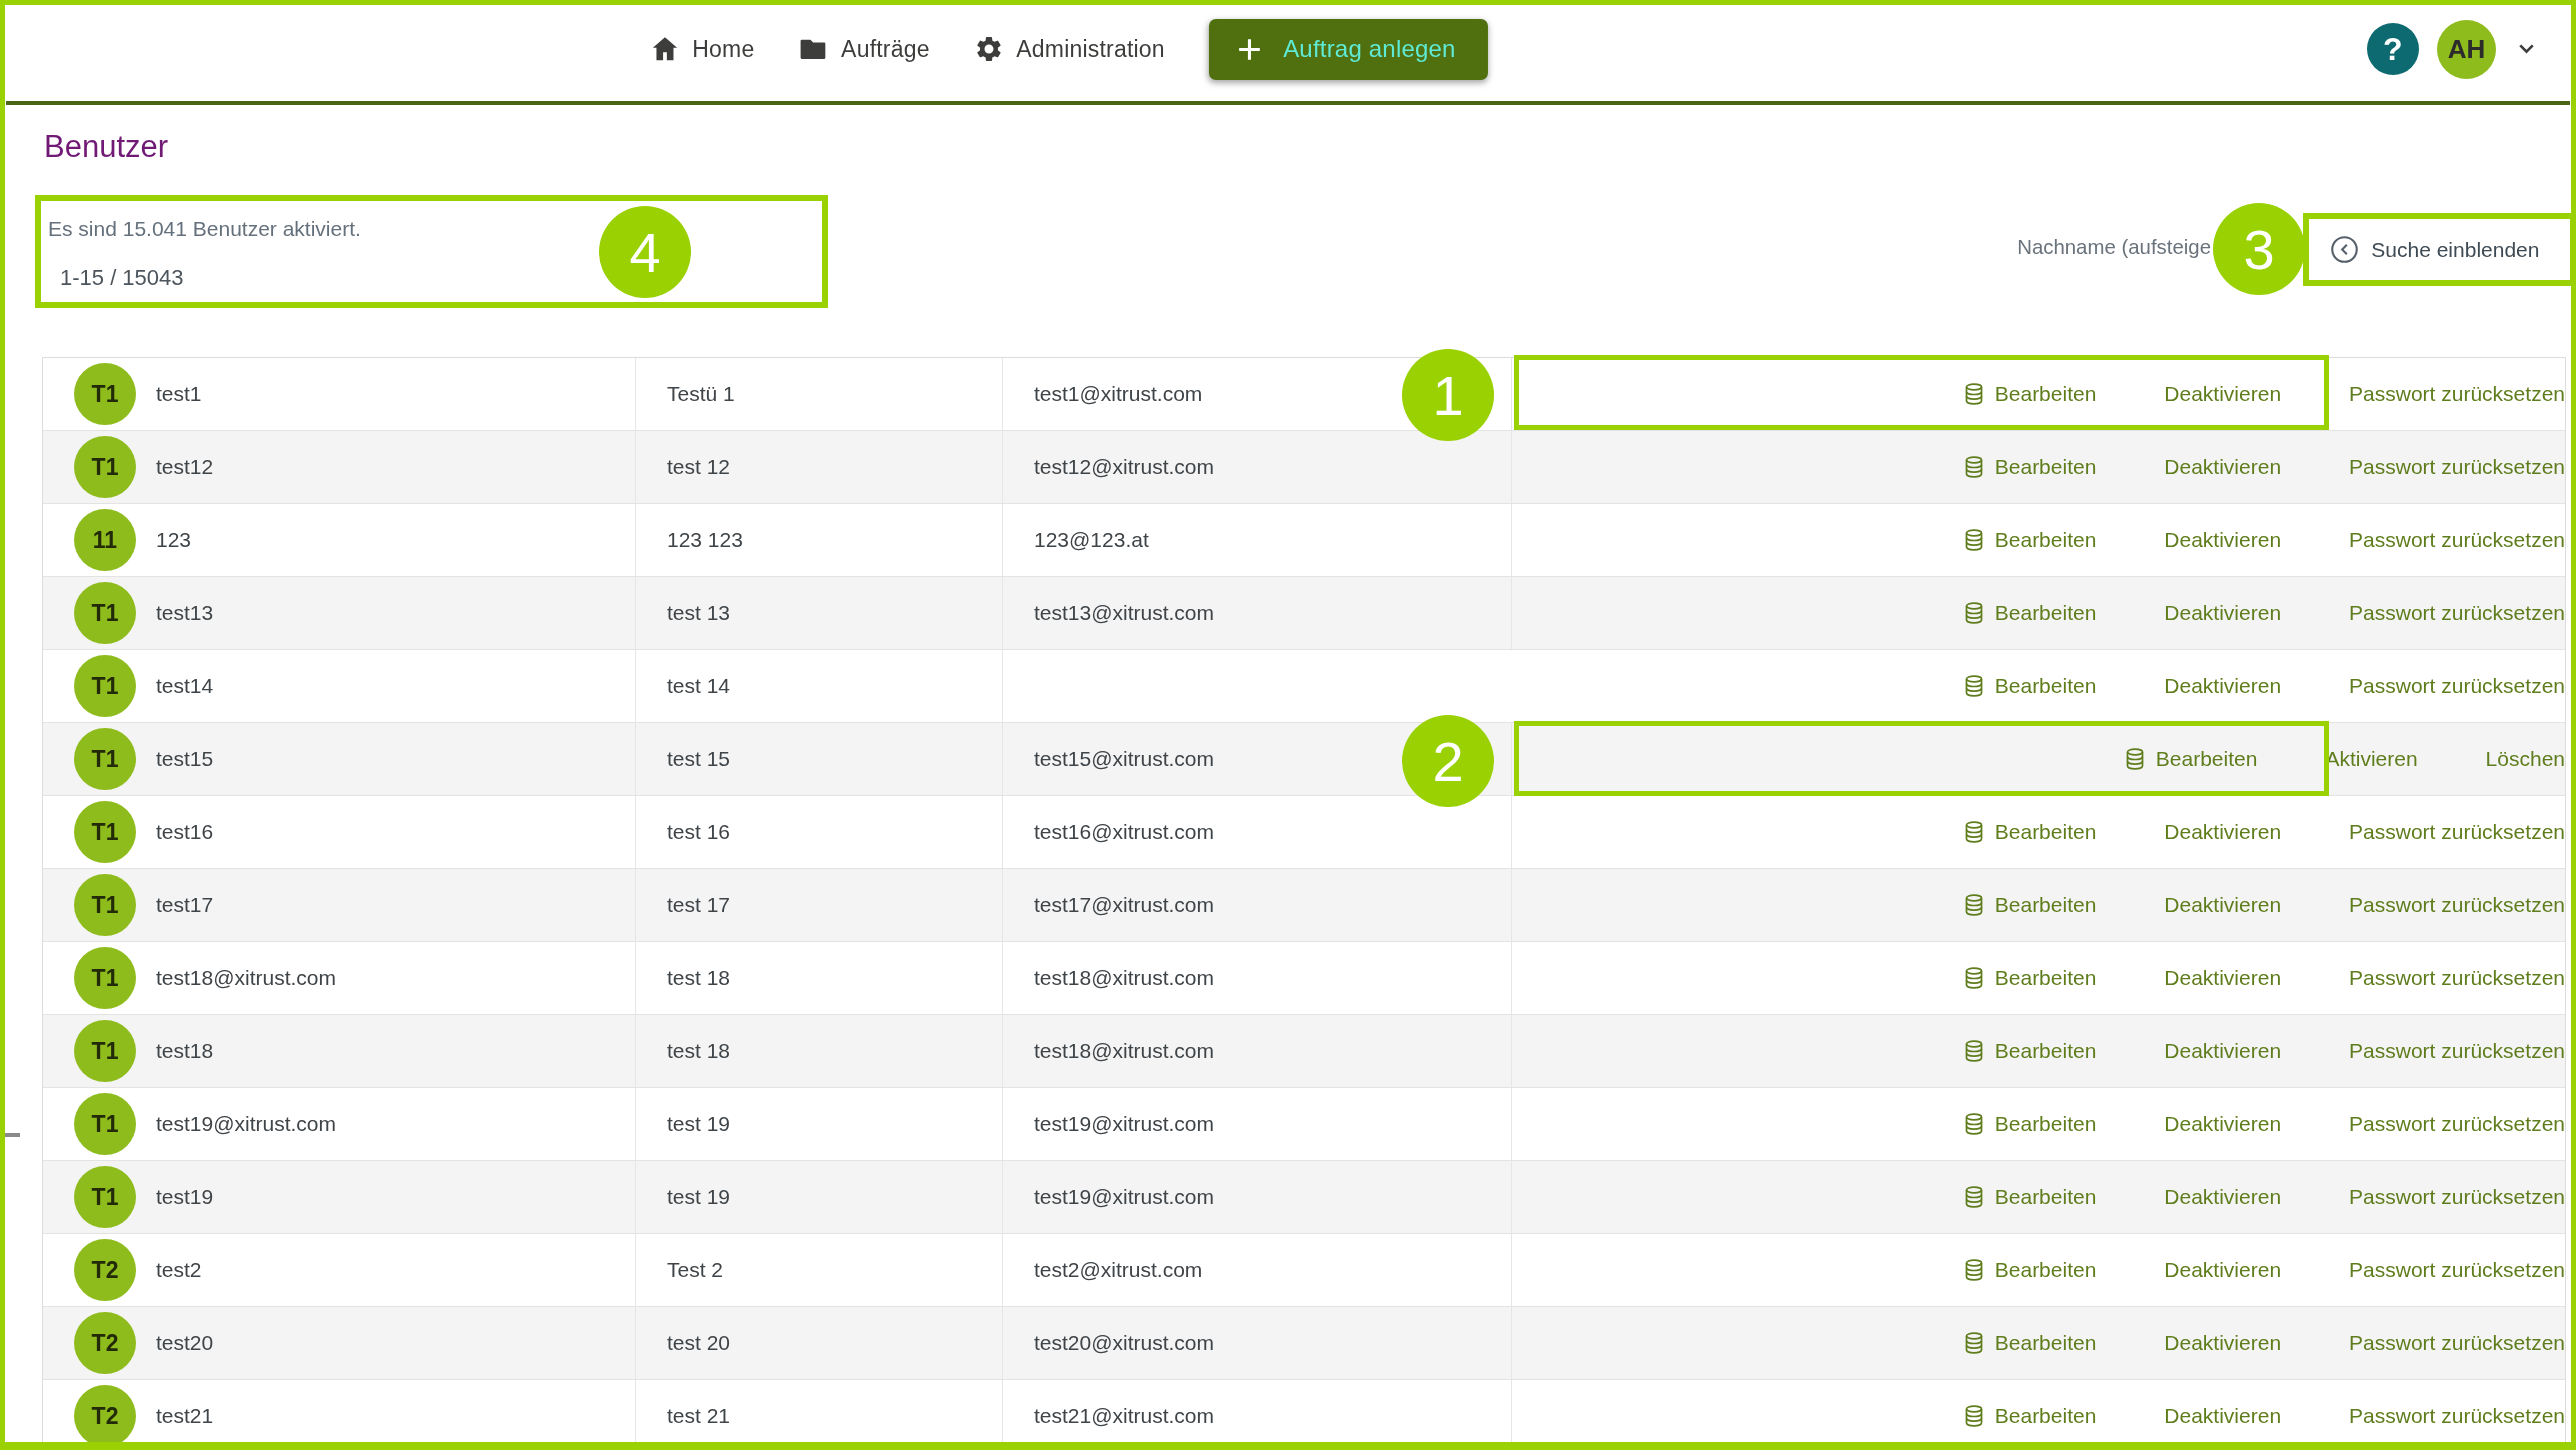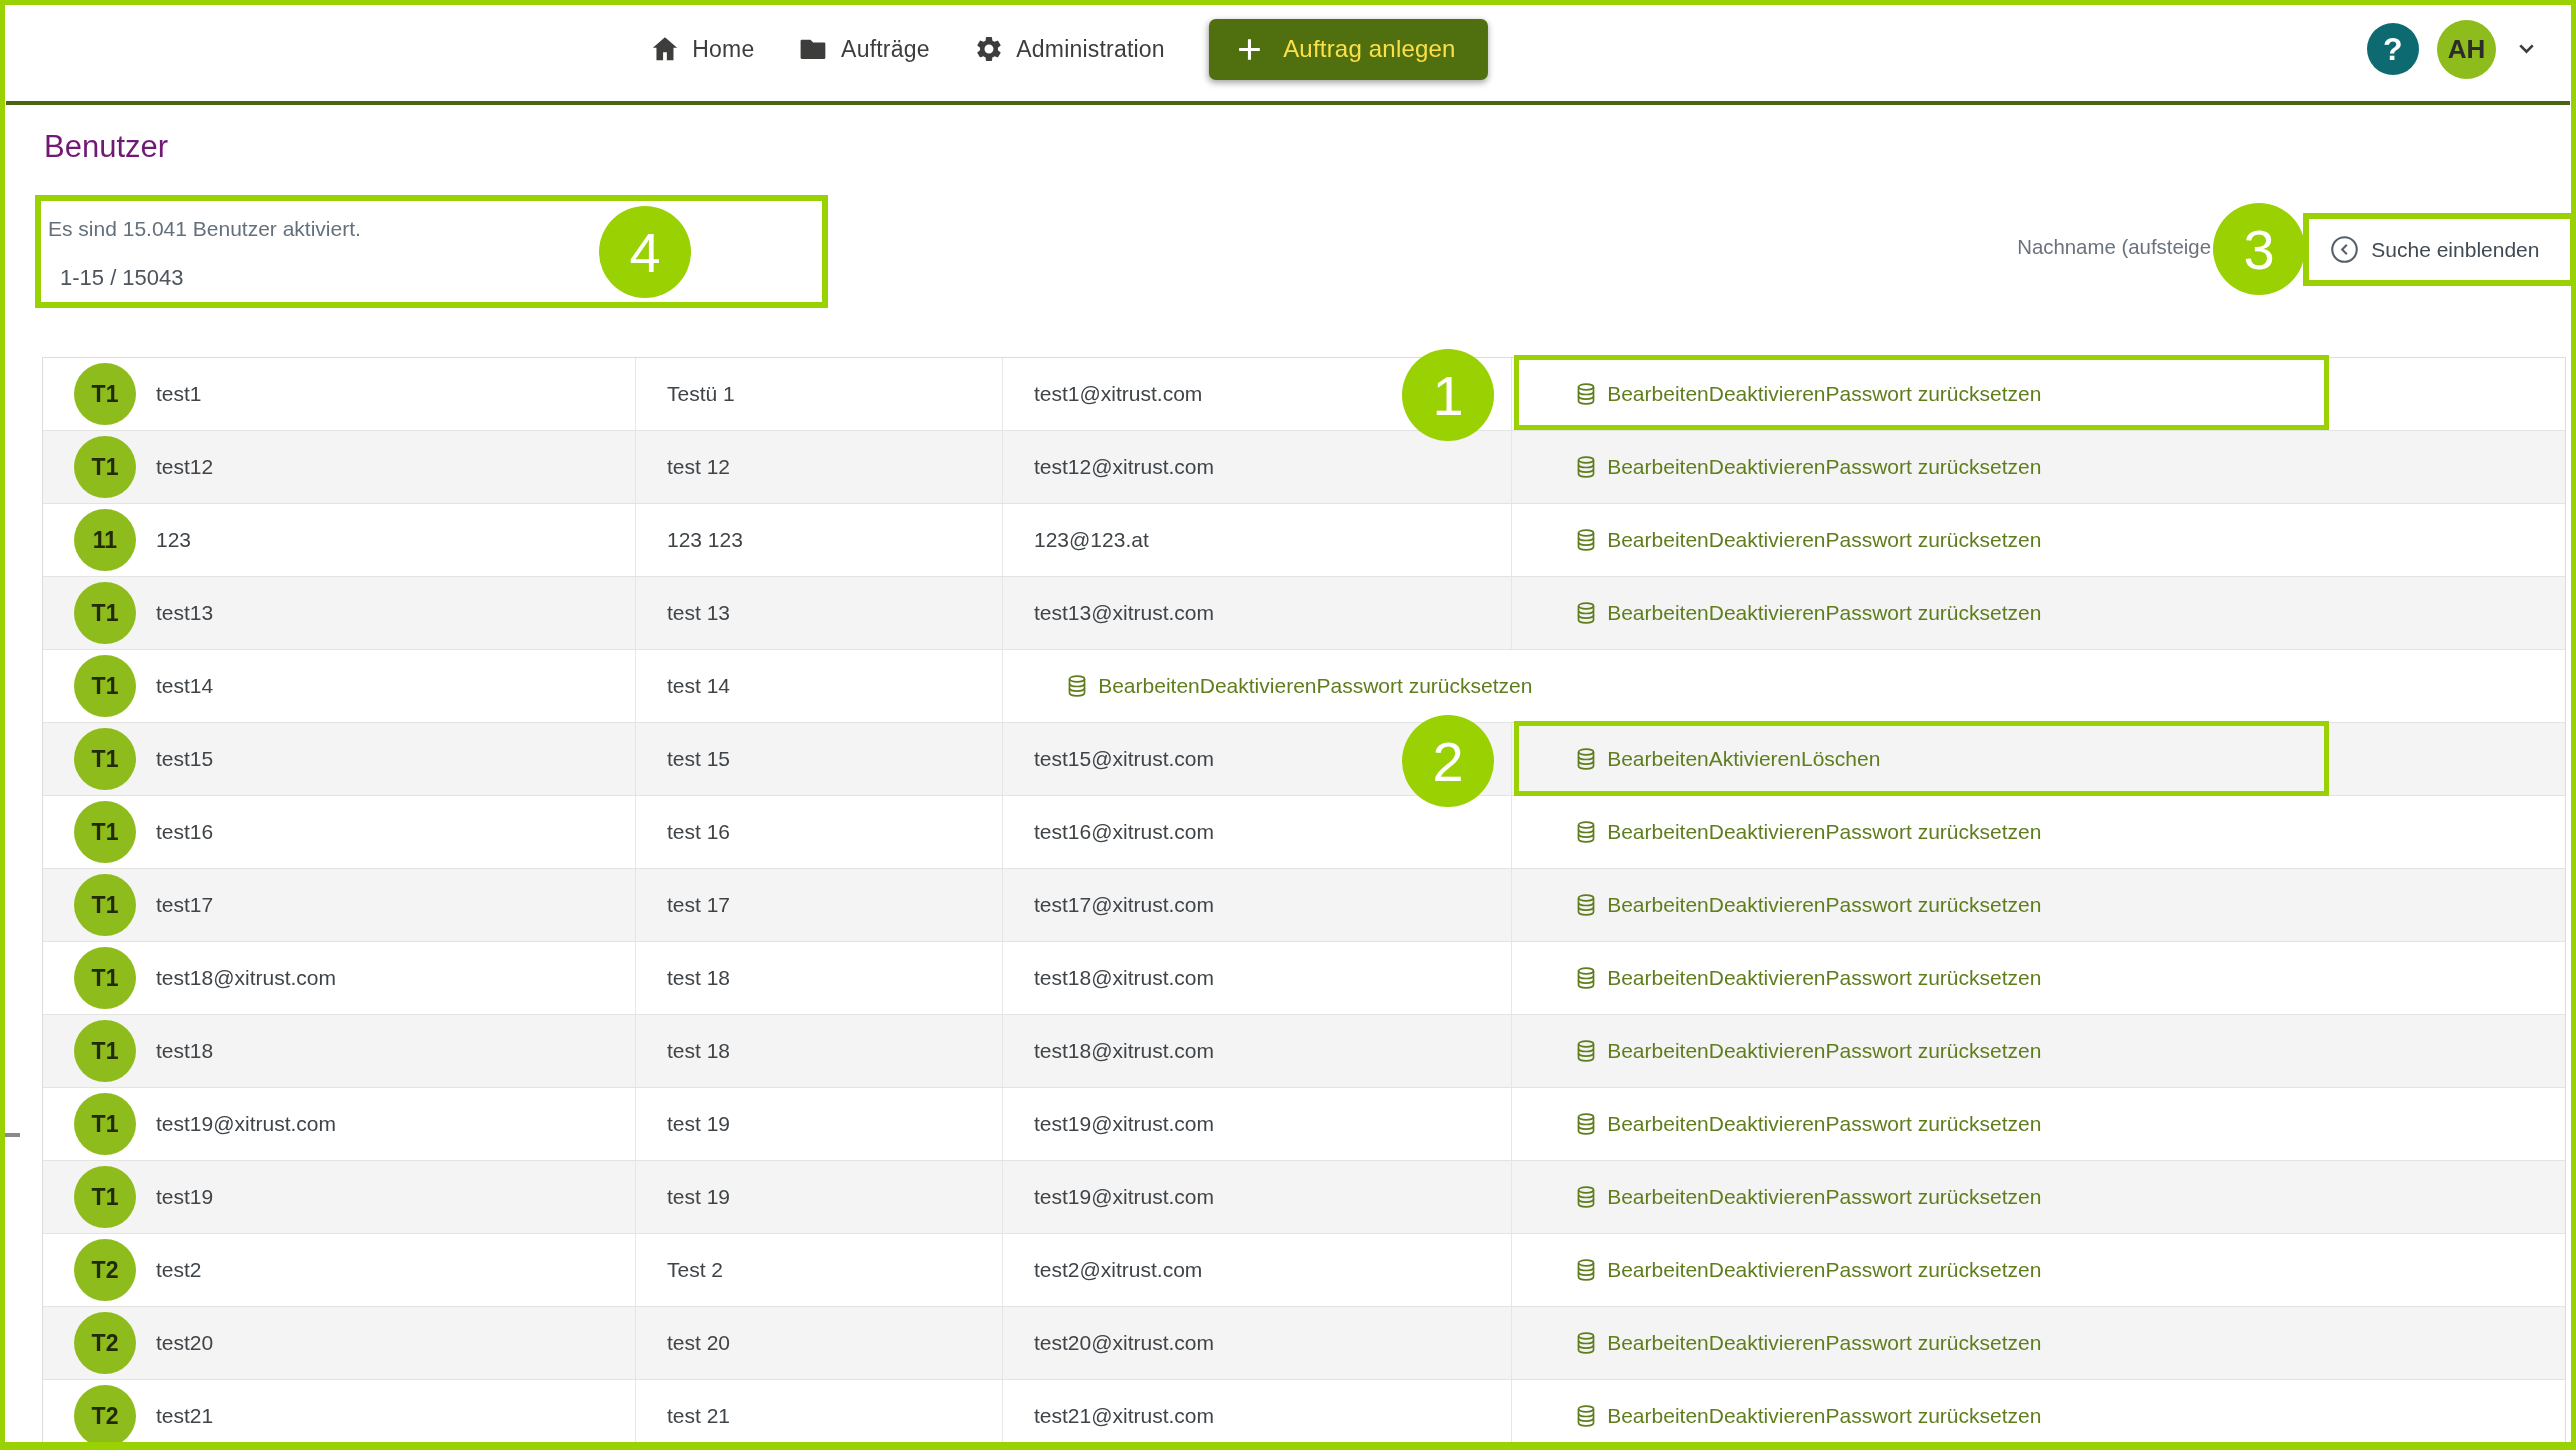--- a/index.html
+++ b/index.html
@@ -19,21 +19,21 @@
 
   
   .header{position:absolute;top:5.6px;left:5.6px;right:5.6px;height:99px;background:#fff;
           border-bottom:4.2px solid var(--nav-divider-green);z-index:20;}
   .nav-center{position:absolute;left:1063px;top:0;height:87px;display:flex;align-items:center;
               gap:44px;transform:translateX(-50%);}
   .nav-item{display:flex;align-items:center;gap:12.7px;cursor:pointer;}
   .nav-item svg{width:30px;height:30px;fill:#3d3d3b;}
   .nav-label{font-size:23px;font-weight:500;color:#3d3d3b;letter-spacing:0.2px;}
   .create-btn{display:flex;align-items:center;gap:18.3px;height:61px;padding:0 32px 0 25px;
-              background:var(--button-green);border:none;border-radius:7px;color:#fde047;
+              background:var(--button-green);border:none;border-radius:7px;color:#5eead4;
               font-size:24px;font-weight:500;font-family:inherit;letter-spacing:0.2px;
               box-shadow:0 2.8px 6.3px rgba(0,0,0,0.35);cursor:pointer;}
   .create-btn svg{width:31px;height:31px;stroke:#fff;stroke-width:2.4;fill:none;}
   .header-right{position:absolute;right:31px;top:0;height:87px;display:flex;align-items:center;gap:18.3px;}
   .help-circle{width:52px;height:52px;border-radius:50%;background:var(--help-teal);color:#fff;
                display:flex;align-items:center;justify-content:center;font-size:32px;font-weight:700;cursor:pointer;}
   .user-avatar{width:59px;height:59px;border-radius:50%;background:var(--avatar-green);color:#2c2c2c;
                display:flex;align-items:center;justify-content:center;font-size:26px;font-weight:700;cursor:pointer;}
   .caret svg{width:25px;height:25px;stroke:#3d3d3b;stroke-width:2.6;fill:none;}
 
@@ -48,21 +48,21 @@
 
   
   .utable{position:absolute;left:42px;top:357px;width:2524px;z-index:10;
           border:0.7px solid #dcdcdc;border-bottom:none;background:#fff;}
   .trow{height:73px;display:flex;align-items:stretch;border-bottom:0.7px solid #e3e3e3;background:#fff;}
   .trow:nth-child(even){background:#f4f4f4;}
   .cell{display:flex;align-items:center;font-size:21px;color:#3f4448;}
   .c1{width:593px;padding-left:31px;border-right:0.7px solid #e6e6e6;}
   .c2{width:367px;padding-left:31px;border-right:0.7px solid #e6e6e6;}
   .c3{width:509px;padding-left:31px;border-right:0.7px solid #e6e6e6;}
-  .c4{flex:1;padding-left:62px;}
+  .c4{flex:1;padding-left:62px;column-gap:68px;justify-content:flex-end;}
   .row-avatar{width:62px;height:62px;border-radius:50%;background:var(--avatar-green);color:#222a08;
               display:flex;align-items:center;justify-content:center;font-size:23px;font-weight:700;
               margin-right:20px;flex:0 0 auto;}
   .action{display:flex;align-items:center;gap:9.2px;color:var(--action-green);font-size:21px;
           font-weight:500;cursor:pointer;white-space:nowrap;}
   .action svg{width:24px;height:24px;stroke:var(--action-green);stroke-width:1.7;fill:none;}
 
   
   .hl{position:absolute;border:5.6px solid var(--annotation-lime);z-index:30;pointer-events:none;background:transparent;}
   .hl-thick{border-width:6.3px;}

